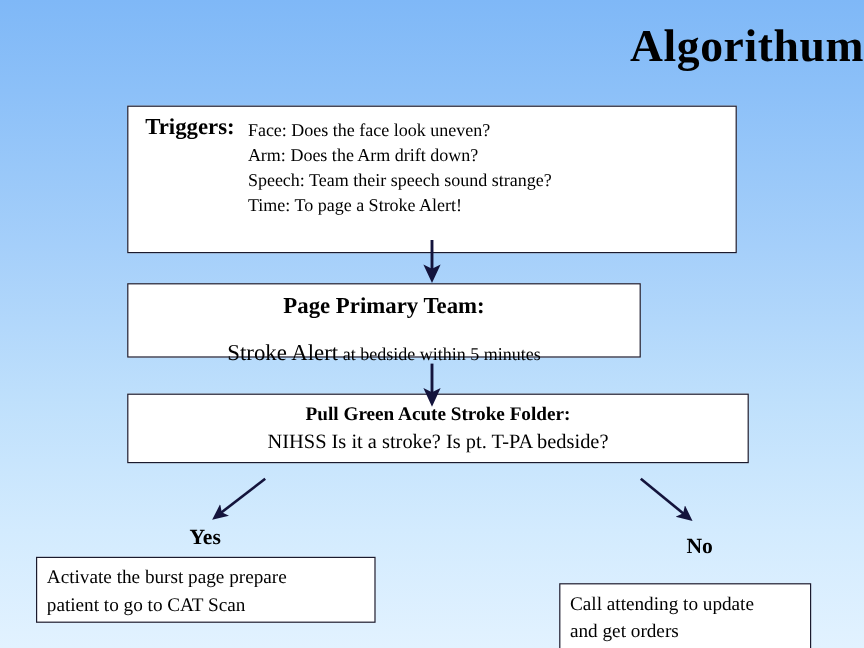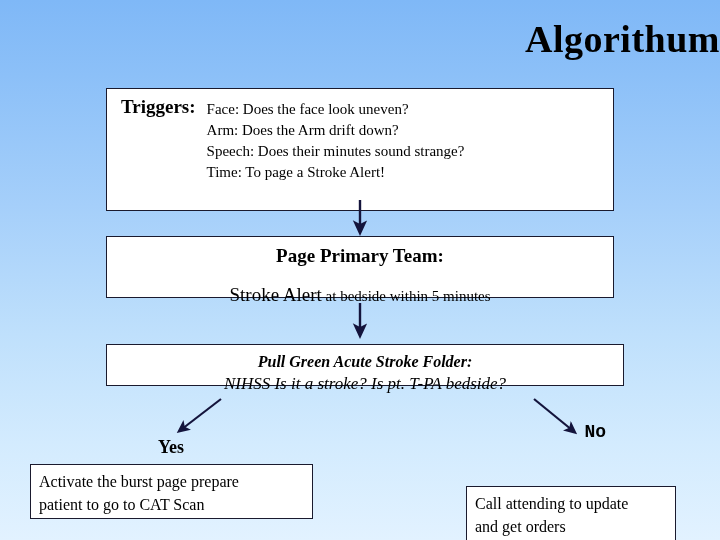--- a/index.html
+++ b/index.html
@@ -78,21 +78,21 @@
     white-space: nowrap;
   }
   .trigger-line .tkey {
     font-weight: normal;
   }
 
   
   #box-page-team {
     left: 106px;
     top: 236px;
-    width: 508px;
+    width: 428px;
     height: 62px;
     text-align: center;
   }
   #page-team-heading {
     font-size: 19px;
     font-weight: bold;
     line-height: 22px;
     padding-top: 8px;
   }
   #page-team-detail {
@@ -103,25 +103,24 @@
   #page-team-detail .big {
     font-size: 19px;
   }
   #page-team-detail .small {
     font-size: 15px;
   }
 
   
   #box-folder {
     left: 106px;
-    top: 344px;
+    top: 328px;
     width: 518px;
-    height: 42px;
+    height: 58px;
     text-align: center;
-    font-style: italic;
   }
   #folder-heading {
     font-size: 16px;
     font-weight: bold;
     line-height: 20px;
     padding-top: 7px;
   }
   #folder-detail {
     font-size: 17px;
     line-height: 22px;
@@ -130,21 +129,21 @@
 
   
   .branch-label {
     position: absolute;
     font-size: 18px;
     font-weight: bold;
     color: #000000;
     white-space: nowrap;
   }
   #label-yes { left: 148px; top: 437px; width: 46px; text-align: center; }
-  #label-no  { left: 560px; top: 422px; width: 46px; text-align: right; font-family: Liberation Mono, monospace; }
+  #label-no  { left: 560px; top: 445px; width: 46px; text-align: center; }
 
   
   #box-yes {
     left: 30px;
     top: 464px;
     width: 283px;
     height: 55px;
   }
   #box-no {
     left: 466px;
@@ -182,21 +181,21 @@
         <div class="trigger-line">
           <span class="tkey">Face:</span>
           <span class="tval">Does the face look uneven?</span>
         </div>
         <div class="trigger-line">
           <span class="tkey">Arm:</span>
           <span class="tval">Does the Arm drift down?</span>
         </div>
         <div class="trigger-line">
           <span class="tkey">Speech:</span>
-          <span class="tval">Does their minutes sound strange?</span>
+          <span class="tval">Team their speech sound strange?</span>
         </div>
         <div class="trigger-line">
           <span class="tkey">Time:</span>
           <span class="tval">To page a Stroke Alert!</span>
         </div>
       </div>
     </div>
   </div>
 
   <div class="box" id="box-page-team">

